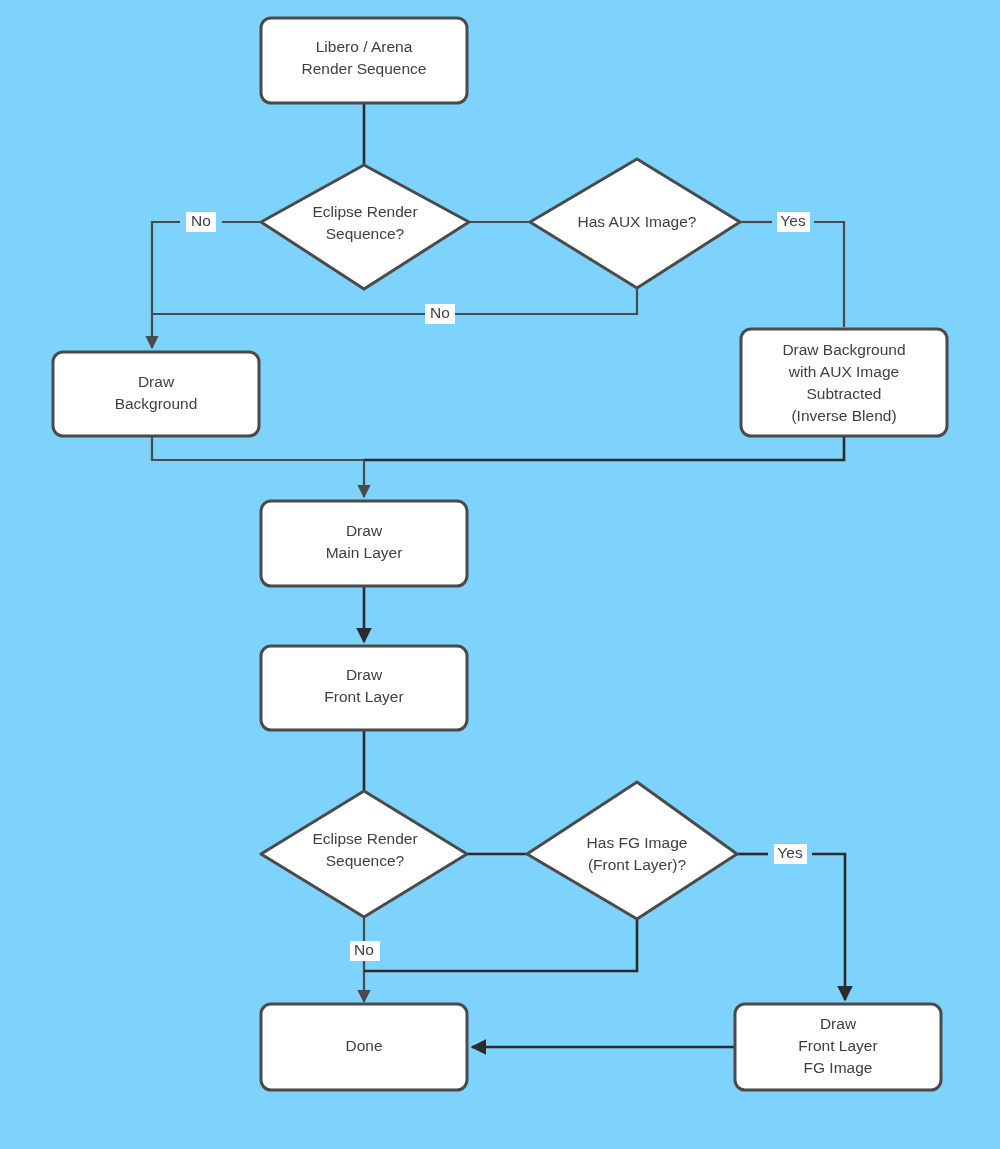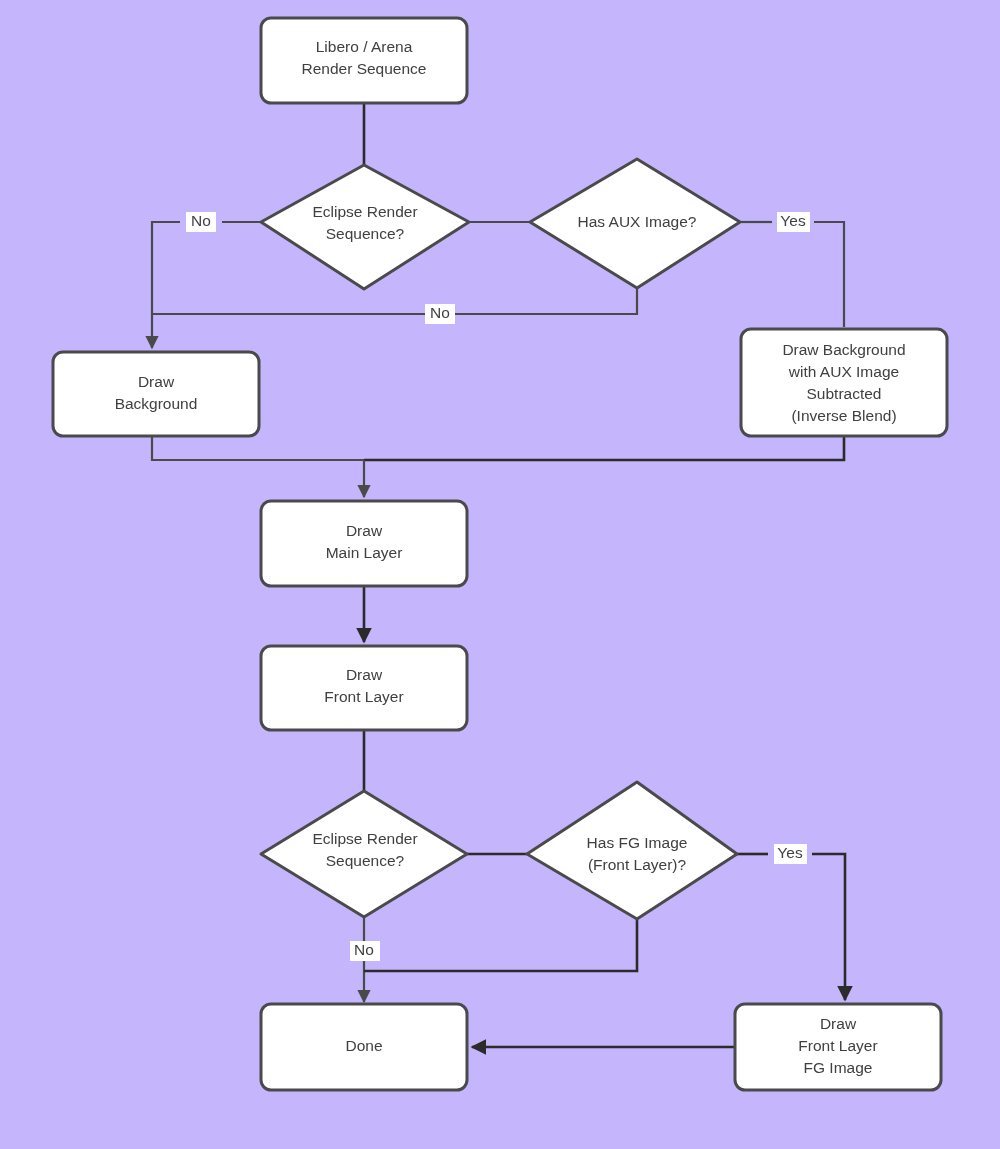--- a/index.html
+++ b/index.html
@@ -8,21 +8,21 @@
     padding: 0;
     background: #ffffff;
   }
   body {
     font-family: "Liberation Sans", sans-serif;
   }
   #diagram-root {
     position: relative;
     width: 1000px;
     height: 1149px;
-    background: #c4b5fd;
+    background: #7dd3fc;
     overflow: hidden;
   }
   svg#flow-svg {
     position: absolute;
     left: 0;
     top: 0;
     width: 1000px;
     height: 1149px;
     display: block;
   }

